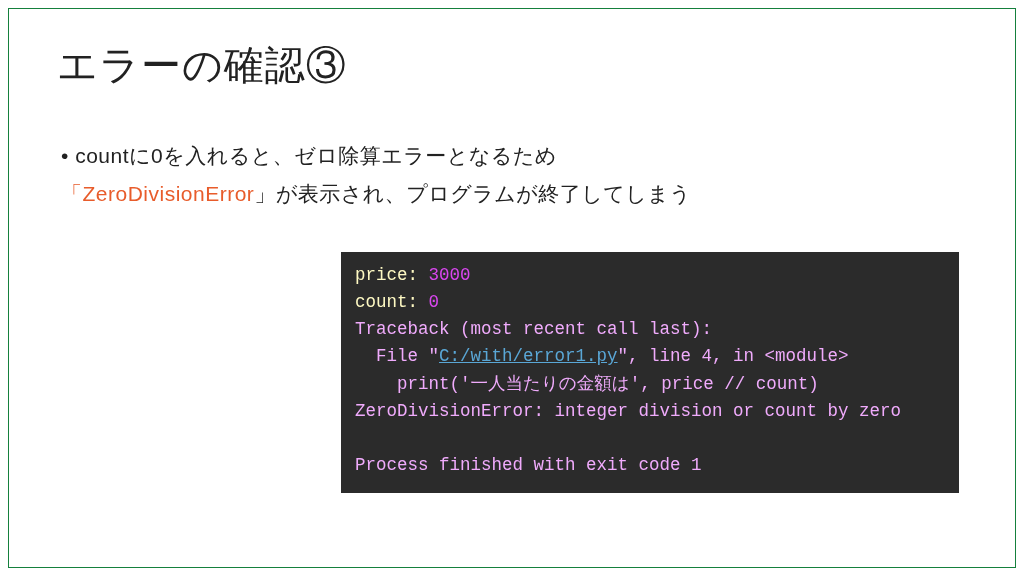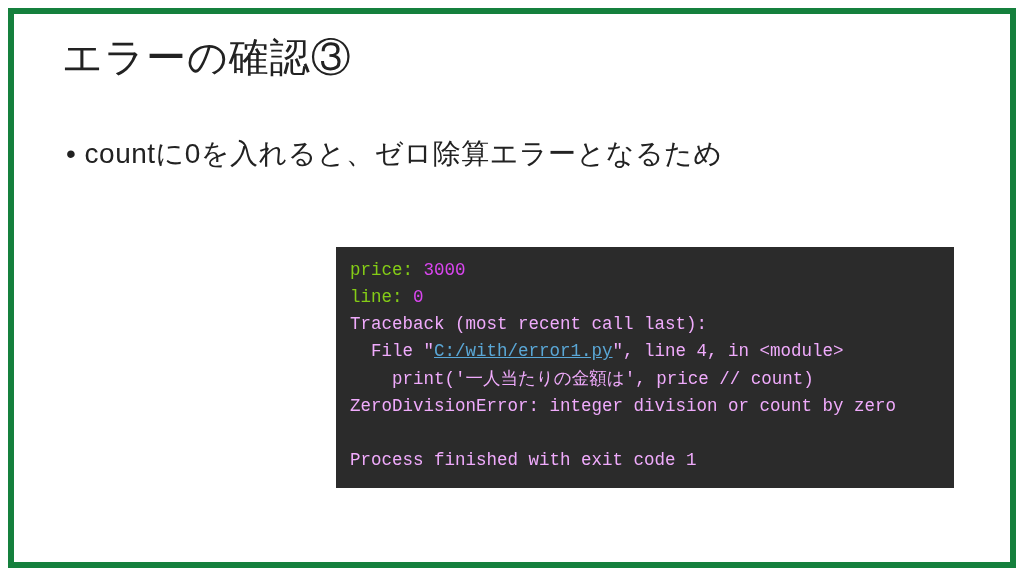--- a/index.html
+++ b/index.html
@@ -10,33 +10,33 @@
     body {
       width: 1024px;
       height: 576px;
       background: #ffffff;
       font-family: "Hiragino Sans", "Meiryo", "Yu Gothic", sans-serif;
       padding: 8px;
     }
     .slide-frame {
       width: 100%;
       height: 100%;
-      border: 6px solid #15803d;
-      padding: 16px 48px;
+      border: 1px solid #15803d;
+      padding: 29px 48px;
       position: relative;
     }
     .title {
       font-size: 40px;
       font-weight: 400;
       color: #222;
       margin-bottom: 44px;
       letter-spacing: 1px;
     }
     .bullet-block {
-      font-size: 28px;
+      font-size: 21px;
       color: #222;
       line-height: 1.8;
       margin-left: 4px;
       letter-spacing: 0.5px;
       margin-top: 12px;
     }
     .bullet-line1::before {
       content: "• ";
     }
     .highlight {
@@ -48,39 +48,42 @@
       font-family: "Consolas", "Menlo", "Courier New", monospace;
       font-size: 17.5px;
       line-height: 1.55;
       padding: 10px 14px 14px 14px;
       width: 618px;
       position: absolute;
       right: 56px;
       bottom: 74px;
       white-space: pre;
     }
-    .t-label { color: #84cc16; }
+    .t-label { color: #fef9c3; }
     .t-green { color: #d946ef; }
     .t-red   { color: #f0abfc; }
     .t-link  { color: #5aa7d6; text-decoration: underline; }
     .t-exit  { color: #f0abfc; }
   </style>
 </head>
 <body>
 
 <div class="slide-frame">
 
   <h1 class="title">エラーの確認③</h1>
 
   <div class="bullet-block">
     <div class="bullet-line1">countに0を入れると、ゼロ除算エラーとなるため</div>
+    <div>
+      <span class="highlight">「</span><span class="highlight">ZeroDivisionError</span><span>」が表示され、プログラムが終了してしまう</span>
+    </div>
   </div>
 
   <div class="terminal"><span class="t-label">price: </span><span class="t-green">3000</span>
-<span class="t-label">line: </span><span class="t-green">0</span>
+<span class="t-label">count: </span><span class="t-green">0</span>
 <span class="t-red">Traceback (most recent call last):</span>
 <span class="t-red">  File "</span><span class="t-link">C:/with/error1.py</span><span class="t-red">", line 4, in &lt;module&gt;</span>
 <span class="t-red">    print('一人当たりの金額は', price // count)</span>
 <span class="t-red">ZeroDivisionError: integer division or count by zero</span>
 <span></span>
 <span class="t-exit">Process finished with exit code 1</span></div>
 
 </div>
 
 </body></html>

